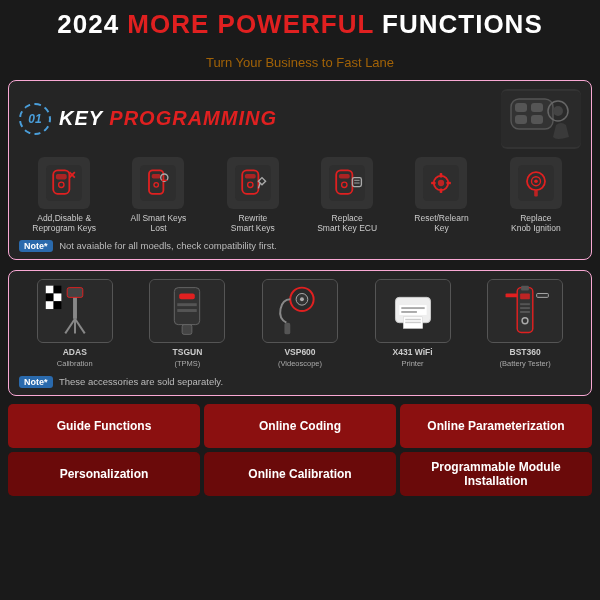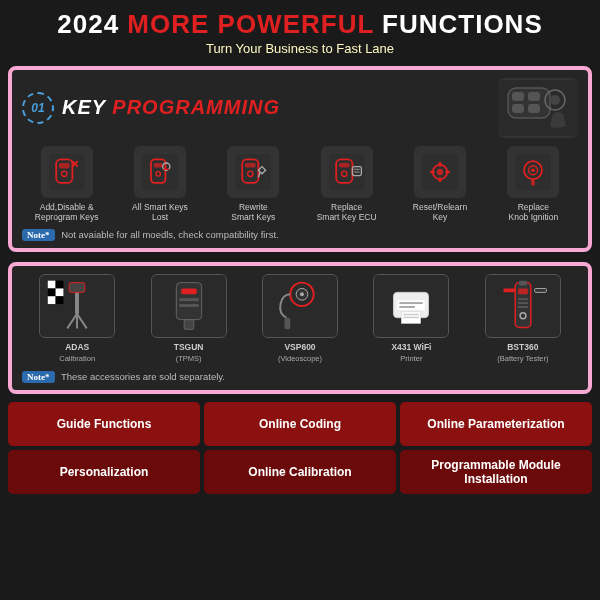--- a/index.html
+++ b/index.html
@@ -28,29 +28,29 @@
     .header-title {
       font-size: 26px;
       font-weight: 900;
       color: #fff;
       letter-spacing: 1px;
       line-height: 1.1;
     }
     .header-title .red { color: #e02020; }
     .header-subtitle {
       font-size: 13px;
-      color: #fef9c3;
-      margin-top: 2px;
+      color: #a16207;
+      margin-top: 16px;
     }
 
     
     .section {
       margin: 6px 8px 4px;
       background: #252525;
-      border: 4px solid #f9a8d4;
+      border: 1px solid #f9a8d4;
       border-radius: 8px;
       padding: 8px 10px;
     }
 
     .section-header {
       display: flex;
       align-items: center;
       margin-bottom: 8px;
     }
 
@@ -145,21 +145,20 @@
     }
 
     .note-bar .note-label {
       background: #2a6aad;
       color: #fff;
       padding: 1px 5px;
       border-radius: 3px;
       font-size: 9px;
       margin-right: 4px;
       font-weight: bold;
-      font-family: Liberation Serif, serif;
     }
 
     
     .s2-icons {
       display: flex;
       gap: 1px;
       justify-content: space-between;
     }
 
     .s2-icon-item {

